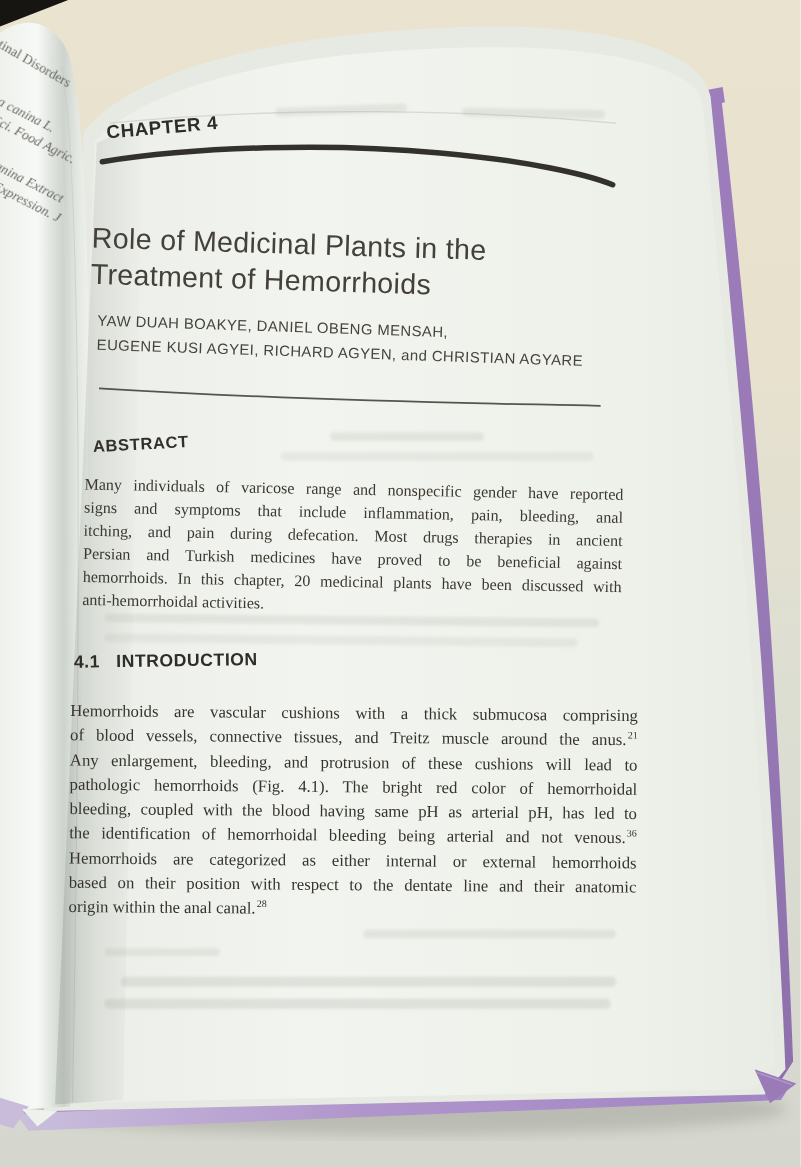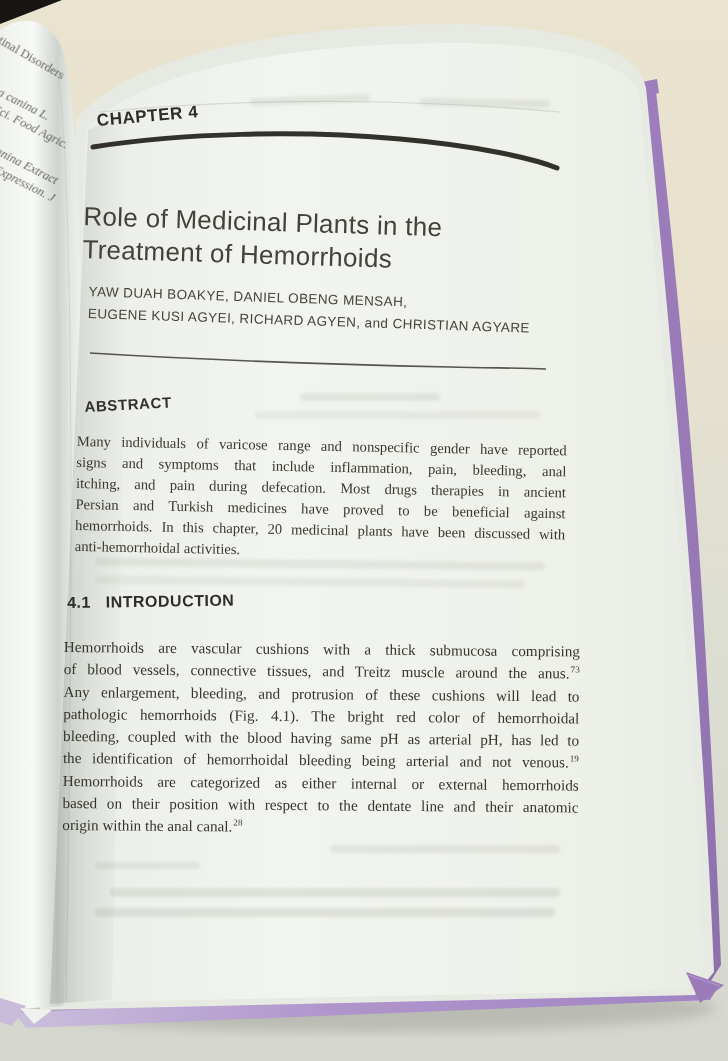--- a/index.html
+++ b/index.html
@@ -169,24 +169,24 @@
         <div class="jline"><span>itching, and pain during defecation. Most drugs therapies in ancient</span></div>
         <div class="jline"><span>Persian and Turkish medicines have proved to be beneficial against</span></div>
         <div class="jline"><span>hemorrhoids. In this chapter, 20 medicinal plants have been discussed with</span></div>
         <div class="jline last"><span>anti-hemorrhoidal activities.</span></div>
       </div>
 
     <div class="section-heading">4.1   INTRODUCTION</div>
 
     <div class="intro-par">
         <div class="jline"><span>Hemorrhoids are vascular cushions with a thick submucosa comprising</span></div>
-        <div class="jline"><span>of blood vessels, connective tissues, and Treitz muscle around the anus.</span><sup>73</sup></div>
+        <div class="jline"><span>of blood vessels, connective tissues, and Treitz muscle around the anus.</span><sup>21</sup></div>
         <div class="jline"><span>Any enlargement, bleeding, and protrusion of these cushions will lead to</span></div>
         <div class="jline"><span>pathologic hemorrhoids (Fig. 4.1). The bright red color of hemorrhoidal</span></div>
         <div class="jline"><span>bleeding, coupled with the blood having same pH as arterial pH, has led to</span></div>
-        <div class="jline"><span>the identification of hemorrhoidal bleeding being arterial and not venous.</span><sup>19</sup></div>
+        <div class="jline"><span>the identification of hemorrhoidal bleeding being arterial and not venous.</span><sup>36</sup></div>
         <div class="jline"><span>Hemorrhoids are categorized as either internal or external hemorrhoids</span></div>
         <div class="jline"><span>based on their position with respect to the dentate line and their anatomic</span></div>
         <div class="jline last"><span>origin within the anal canal.</span><sup>28</sup></div>
       </div>
 
   </div>
 </div>
 
 </body></html>

